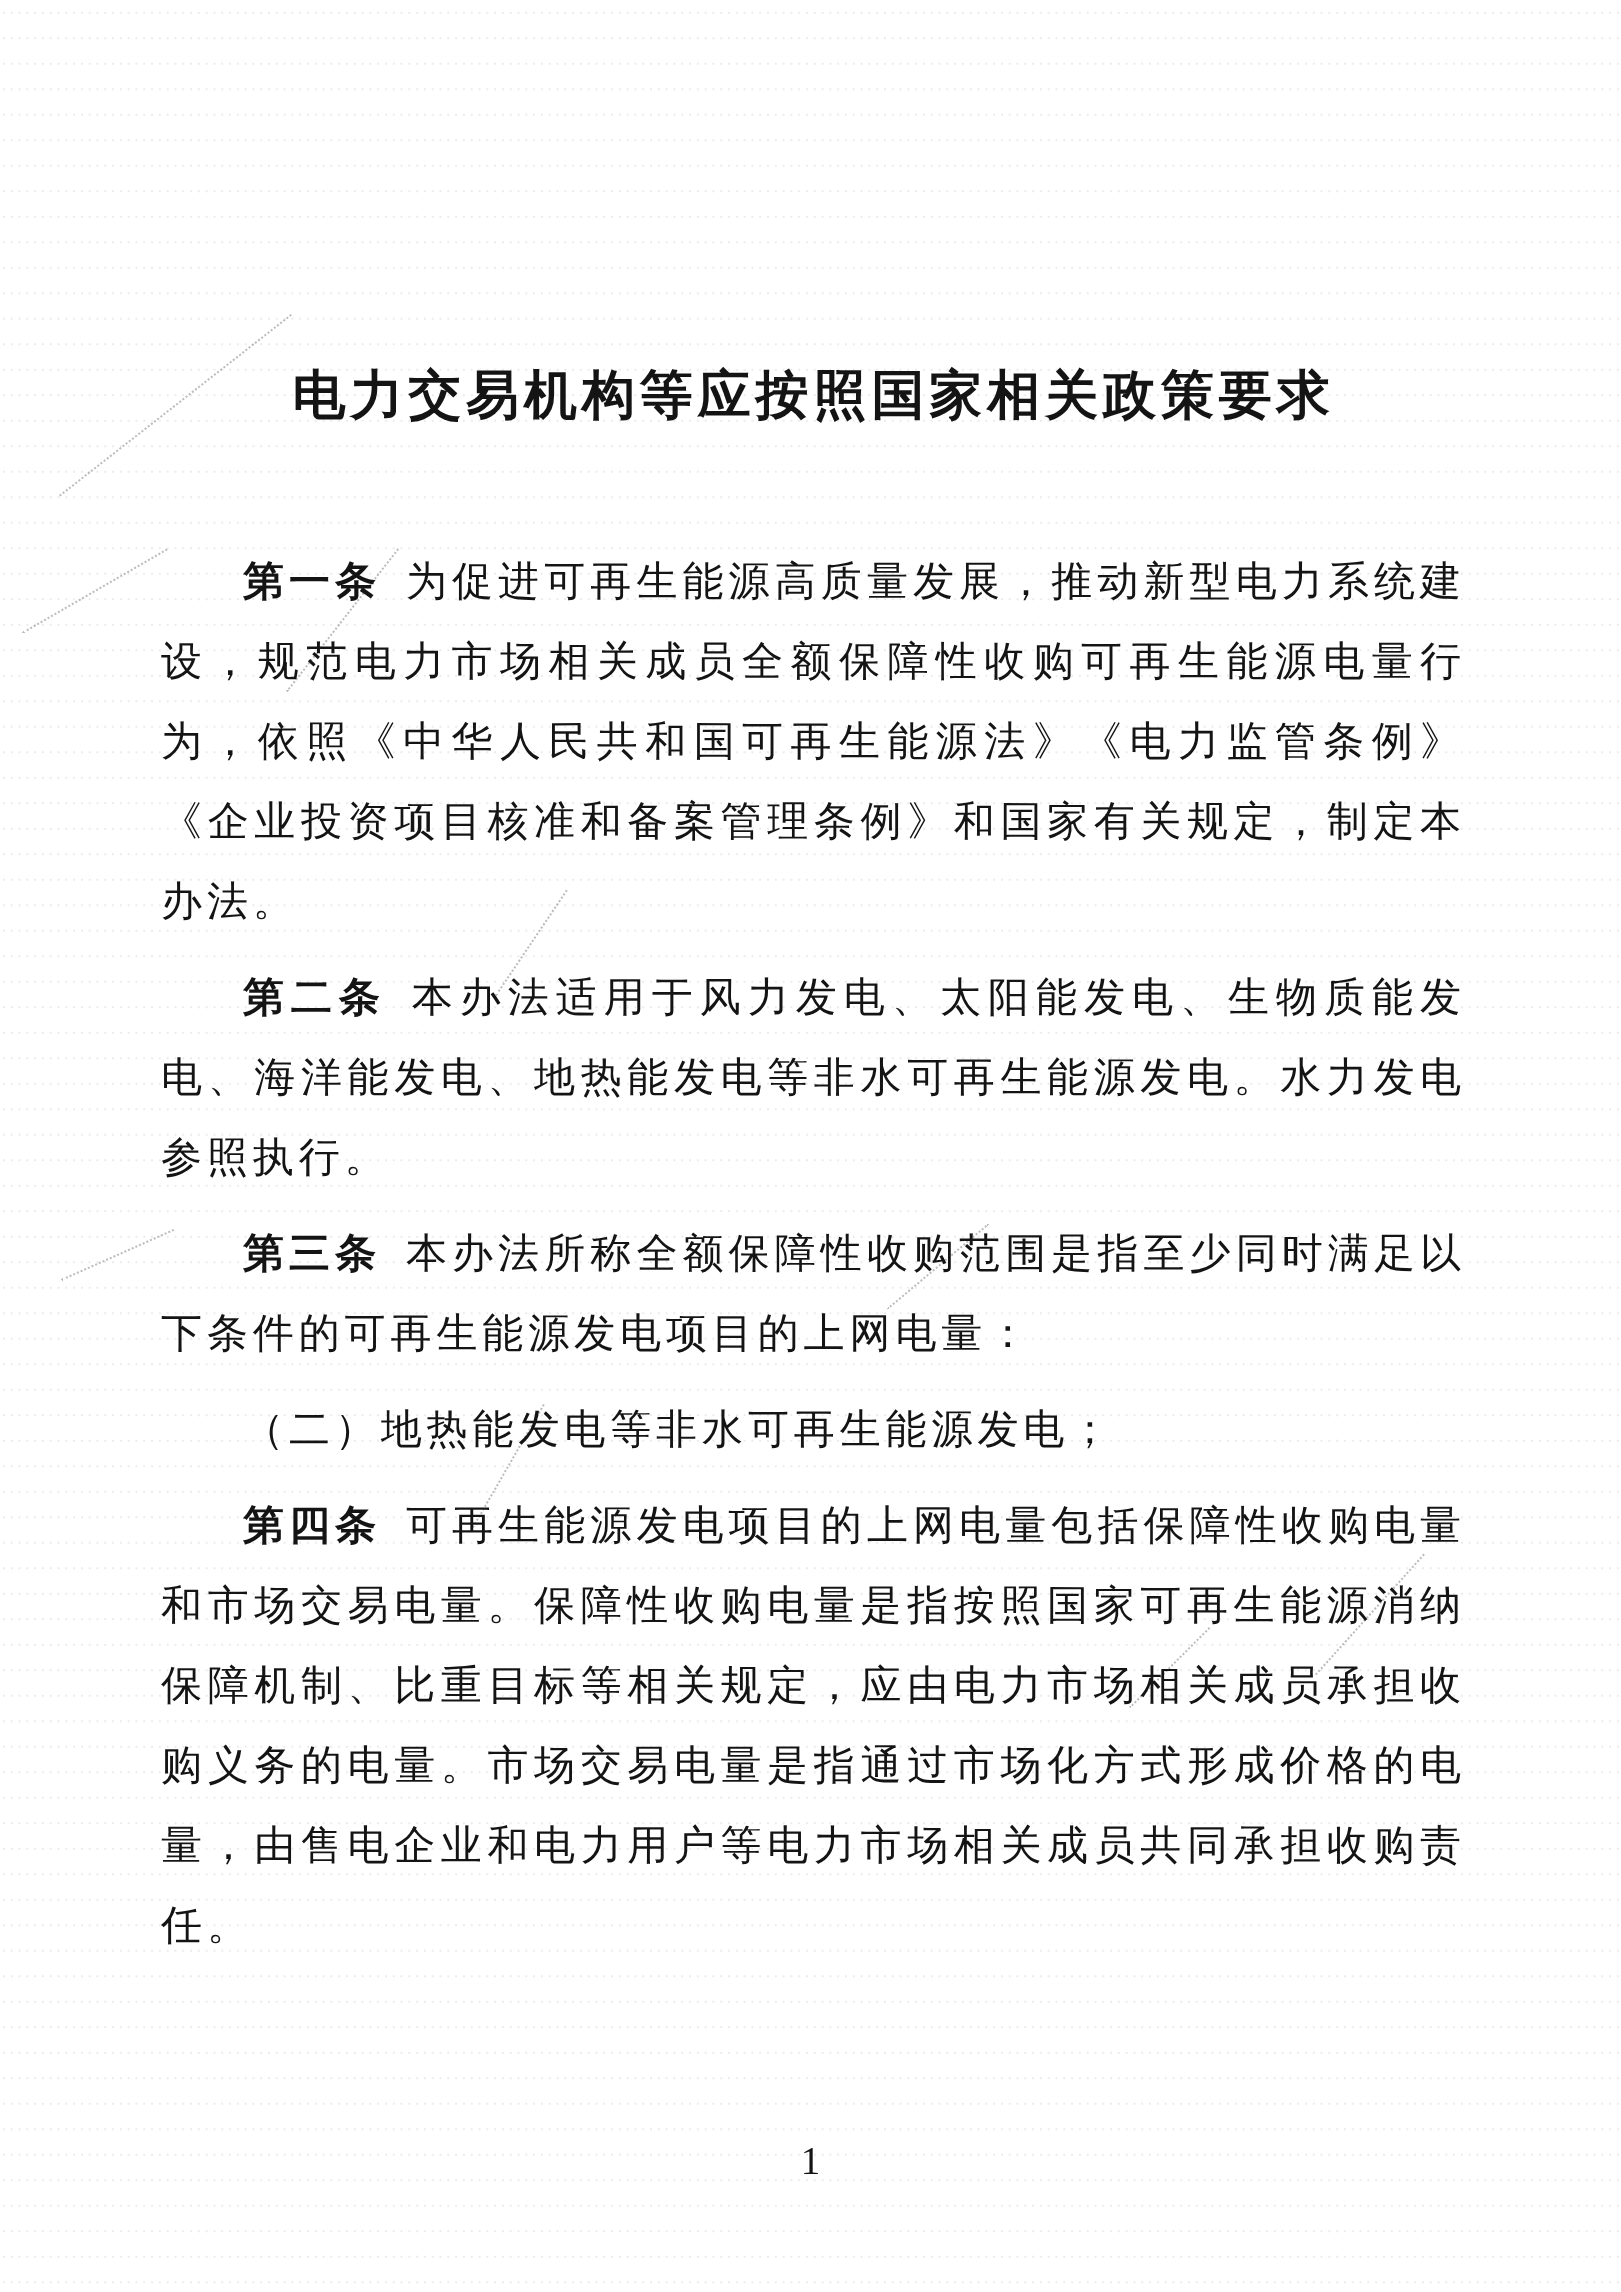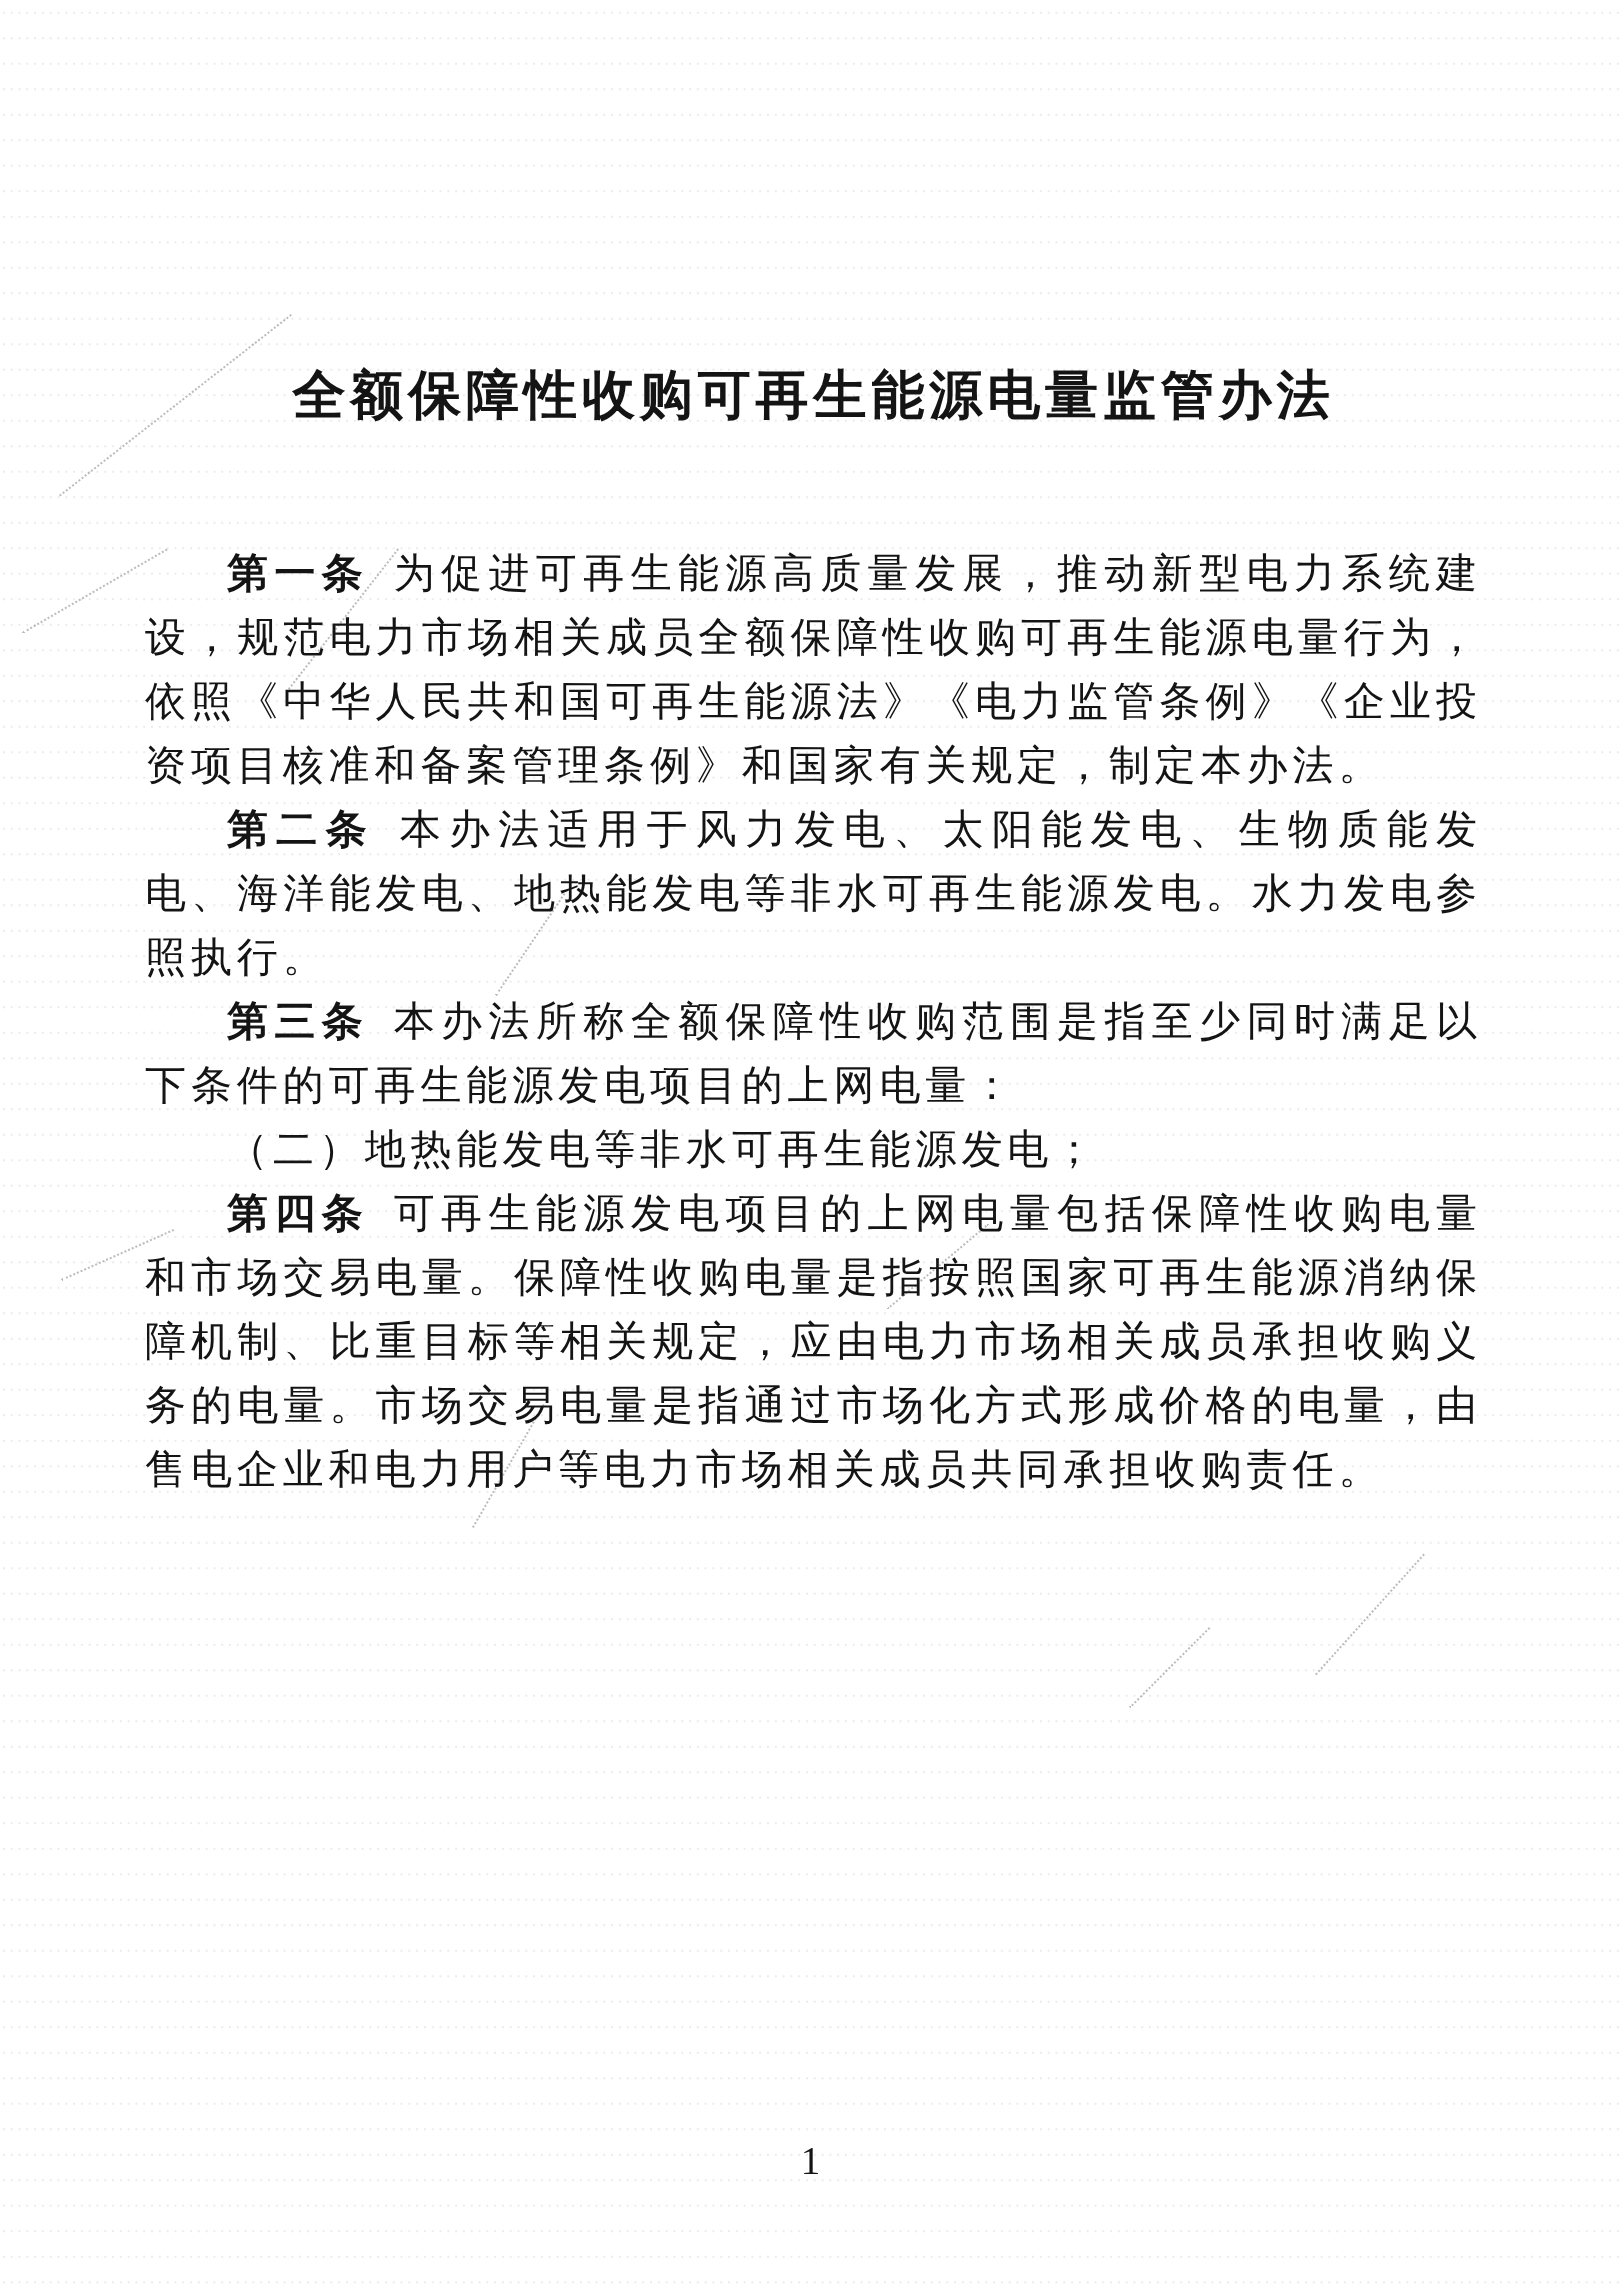--- a/index.html
+++ b/index.html
@@ -38,23 +38,23 @@
     margin: 0 0 116px 0;
     text-align: center;
     font-size: 53px;
     line-height: 59px;
     font-weight: 700;
     letter-spacing: 4.9px;
     white-space: nowrap;
   }
   .doc-body { }
   .para {
-    margin: 0;
+    margin: 16px;
     font-size: 41px;
-    line-height: 64px;
+    line-height: 80px;
     letter-spacing: 4.9px;
     text-align: justify;
     text-indent: 2em;
   }
   .para .art-label {
     font-weight: 700;
     margin-right: 0.6em;
     font-family: "Liberation Sans", "DejaVu Sans", sans-serif;
   }
   .page-number {
@@ -76,21 +76,21 @@
 <div class="artifact" style="left:21.6px;  top:632px;  width:167px; transform:rotate(-30deg);"></div>
 <div class="artifact" style="left:286px; top:691px;  width:181px; transform:rotate(-52deg);"></div>
 <div class="artifact" style="left:495px; top:995px; width:127px; transform:rotate(-56deg);"></div>
 <div class="artifact" style="left:61px;  top:1279px; width:123px; transform:rotate(-24deg);"></div>
 <div class="artifact" style="left:887px; top:1308px; width:132px; transform:rotate(-40deg);"></div>
 <div class="artifact" style="left:472px; top:1527px; width:142px; transform:rotate(-60deg);"></div>
 <div class="artifact" style="left:1315px;top:1674px; width:162px; transform:rotate(-48deg);"></div>
 <div class="artifact" style="left:1129px;top:1707px; width:113px; transform:rotate(-45deg);"></div>
 
 <div class="sheet">
-  <h1 class="doc-title">全额保障性收购可再生能源电量监管办法</h1>
+  <h1 class="doc-title">电力交易机构等应按照国家相关政策要求</h1>
   <div class="doc-body">
   <p class="para"><span class="art-label">第一条</span><span>为促进可再生能源高质量发展，推动新型电力系统建设，规范电力市场相关成员全额保障性收购可再生能源电量行为，依照《中华人民共和国可再生能源法》《电力监管条例》《企业投资项目核准和备案管理条例》和国家有关规定，制定本办法。</span></p>
 
   <p class="para"><span class="art-label">第二条</span><span>本办法适用于风力发电、太阳能发电、生物质能发电、海洋能发电、地热能发电等非水可再生能源发电。水力发电参照执行。</span></p>
 
   <p class="para"><span class="art-label">第三条</span><span>本办法所称全额保障性收购范围是指至少同时满足以下条件的可再生能源发电项目的上网电量：</span></p>
 
 
   <p class="para"><span>（二）地热能发电等非水可再生能源发电；</span></p>
 

